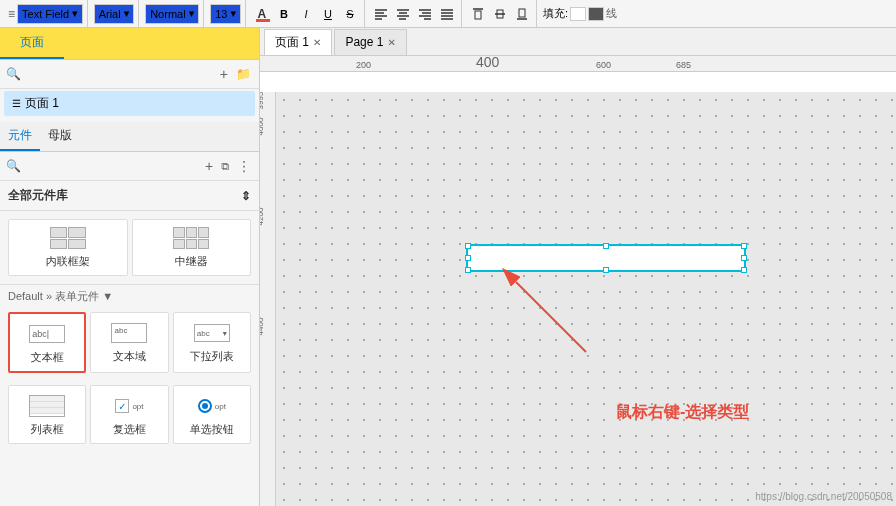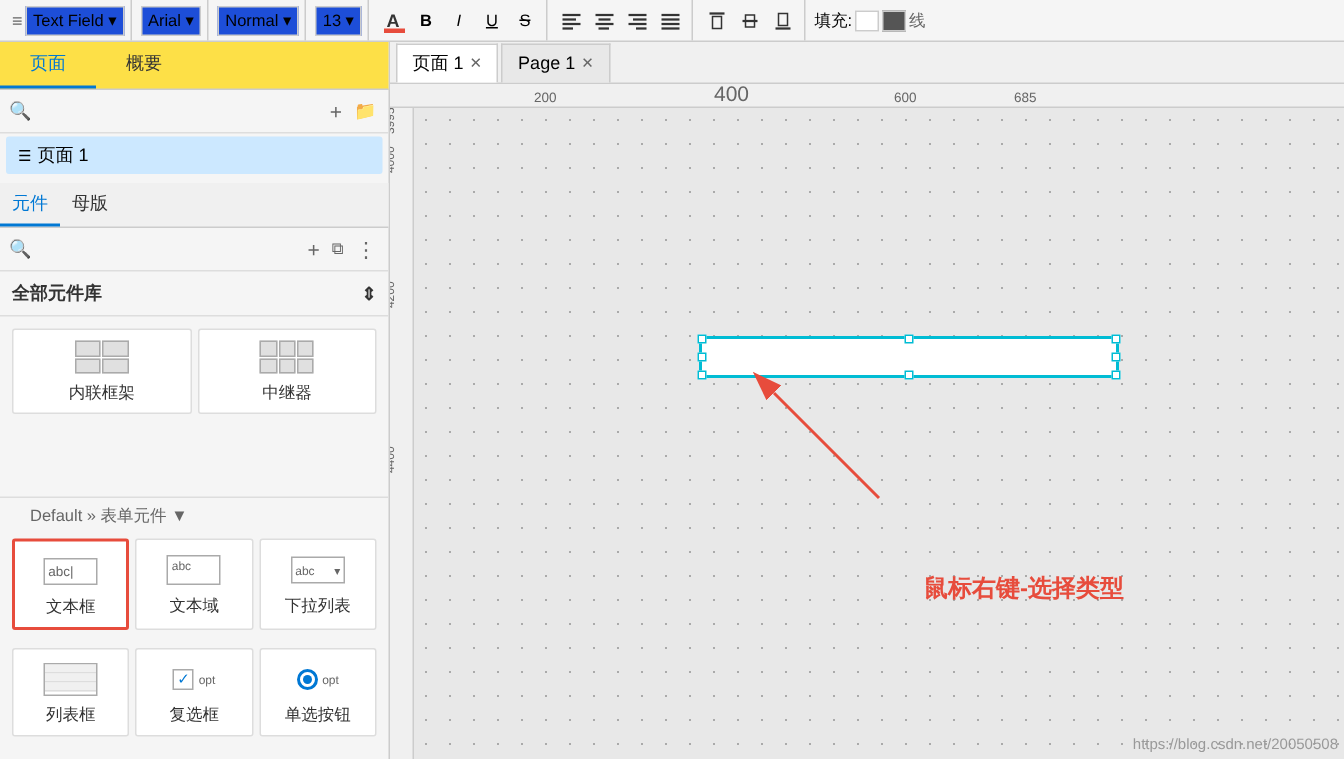--- a/index.html
+++ b/index.html
@@ -177,28 +177,27 @@
       height: 24px;
       display: flex;
       align-items: center;
       justify-content: center;
       font-size: 10px;
     }
     .comp-label { font-size: 11px; color: #333; text-align: center; }
 
     
     .default-section-title {
-      padding: 4px 20px;
+      padding: 4px 8px;
       font-size: 11px;
       color: #666;
       border-top: 1px solid #ddd;
       display: flex;
       align-items: center;
       gap: 2px;
-      margin-top: 47px;
     }
     .default-comp-grid {
       display: grid;
       grid-template-columns: 1fr 1fr 1fr;
       gap: 4px;
       padding: 4px 8px 8px 8px;
     }
     .default-comp-item {
       display: flex;
       flex-direction: column;
@@ -261,20 +260,21 @@
     .canvas-tab.active { background: white; z-index: 1; }
     .canvas-tab-close { font-size: 10px; color: #666; cursor: pointer; }
 
     
     .canvas-content {
       flex: 1;
       display: flex;
       flex-direction: column;
       overflow: hidden;
       position: relative;
+      gap: 20px;
     }
 
     .ruler-top {
       height: 16px;
       background: #f0f0f0;
       border-bottom: 1px solid #ccc;
       display: flex;
       align-items: flex-end;
       padding-left: 16px;
       overflow: hidden;
@@ -561,23 +561,20 @@
   </div>
 </div>
 
 <div class="main-layout">
 
   <div class="left-panel">
 
     <div class="panel-tabs">
       <div class="panel-tab active">
         <span>页面</span>
-      </div>
-      <div class="panel-tab">
-        <span>概要</span>
       </div>
     </div>
 
     <div class="panel-search">
       <span style="color:#666; font-size:12px;">🔍</span>
       <input type="text" placeholder="" style="flex: 1 1 0%; border: none; background: transparent; outline: none; font-size: 12px;">
       <div class="panel-actions">
         <span class="panel-action-btn">+</span>
         <span class="panel-action-btn" style="font-size:12px;">📁</span>
       </div>

